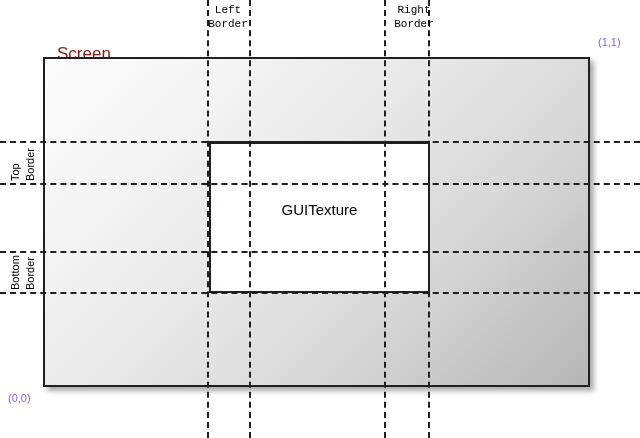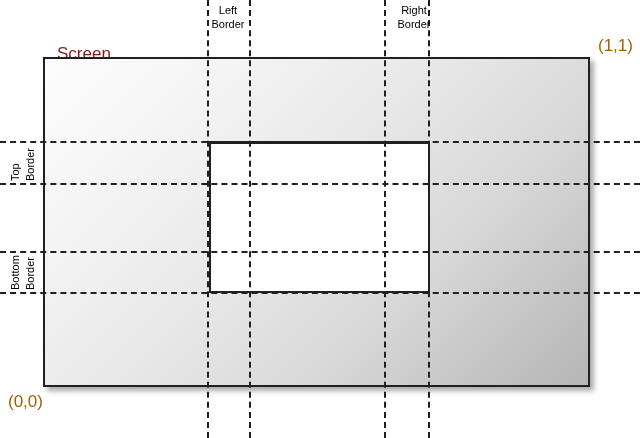--- a/index.html
+++ b/index.html
@@ -82,49 +82,51 @@
   }
 
   
   .hlabel {
     position: absolute;
     font-size: 11px;
     color: #000000;
     text-align: center;
     line-height: 1.25;
     white-space: nowrap;
+    font-family: Liberation Mono, monospace;
   }
   .vlabel {
     position: absolute;
     font-size: 11px;
     color: #000000;
     white-space: nowrap;
     transform-origin: 0 0;
     transform: rotate(-90deg);
   }
 
   
   .corner-label {
     position: absolute;
-    font-size: 17px;
-    color: #a16207;
+    font-size: 11px;
+    color: #8b5cf6;
     white-space: nowrap;
   }
   #corner-top-right { left: 598px; top: 36px; }
   #corner-bottom-left { left: 8px; top: 392px; }
 </style>
 </head>
 <body>
 
 <div id="stage">
 
   <div id="screen-rect"></div>
   <div id="screen-label">Screen</div>
 
   <div id="guitexture-rect"></div>
+  <div id="guitexture-label">GUITexture</div>
 
   <div class="vline" style="left:207px;"></div>
   <div class="vline" style="left:249px;"></div>
   <div class="vline" style="left:384px;"></div>
   <div class="vline" style="left:428px;"></div>
 
   <div class="hline" style="top:141px;"></div>
   <div class="hline" style="top:183px;"></div>
   <div class="hline" style="top:251px;"></div>
   <div class="hline" style="top:292px;"></div>

